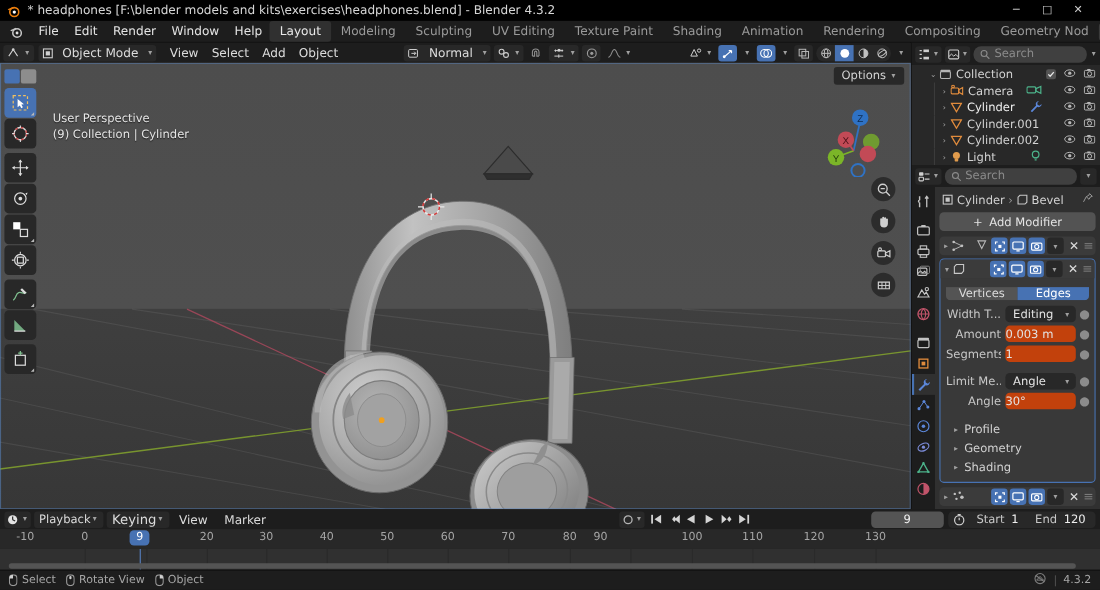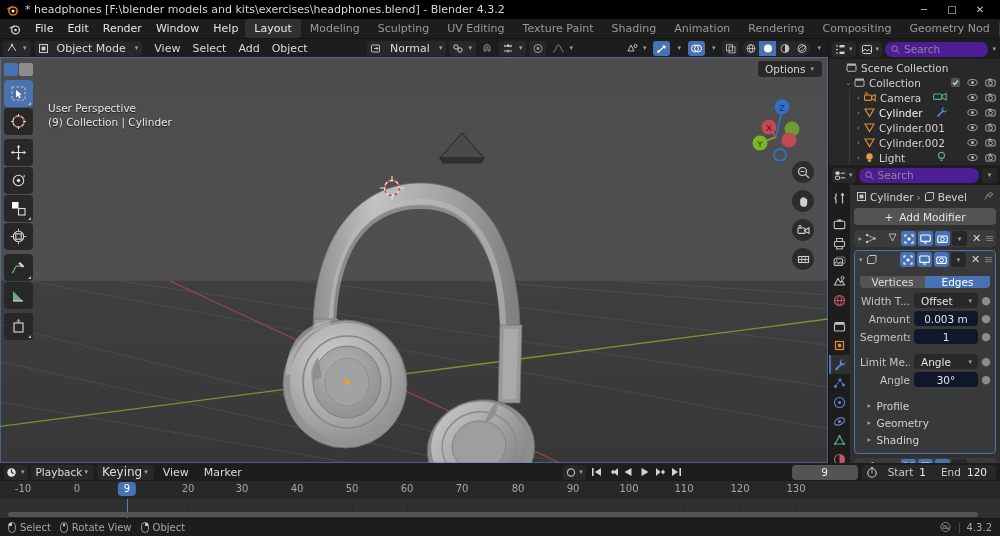--- a/index.html
+++ b/index.html
@@ -106,21 +106,21 @@
   }
 
   
   .right-col { width:172px; height:424px; display:flex; flex-direction:column; background:#1d1d1d; }
 
   
   .outliner { height:166px; background:#1d1d1d; display:flex; flex-direction:column; border-left:1px solid #131313;}
   .ol-header { height:20px; display:flex; align-items:center; gap:3px; padding:0 3px; background:#1d1d1d;}
   .drop { display:flex; align-items:center; background:#282828; border-radius:3px; height:15px; padding:0 2px; gap:1px; }
   .searchbox {
-    flex:1; height:15px; background:#4c1d95; border-radius:7px; display:flex; align-items:center;
+    flex:1; height:15px; background:#404040; border-radius:7px; display:flex; align-items:center;
     gap:4px; padding:0 6px; color:#8b8b8b; font-size:10.5px;
   }
   .ol-body { flex:1; background:#282828; overflow:hidden; padding-top:1px; }
   .ol-row { height:15px; display:flex; align-items:center; font-size:10.5px; color:#d2d2d2; position:relative; padding-left:4px;}
   .ol-arrow { width:11px; display:flex; align-items:center; justify-content:center; color:#9e9e9e; font-size:7px; }
   .ol-name { margin-left:4px; white-space:nowrap; }
   .ol-right { position:absolute; right:4px; display:flex; align-items:center; gap:7px; }
   .ol-check { width:9px;height:9px;background:#545454;border-radius:2px; display:flex;align-items:center;justify-content:center;}
   .ol-vline { position:absolute; left:10px; top:0; bottom:0; width:1px; background:#3b3b3b; }
 
@@ -149,22 +149,22 @@
   }
   .mod-panel { border:1px solid #4772b3; border-radius:4px; background:#393939; margin-bottom:4px; }
   .mod-panel .mod-strip { margin:0; border-radius:4px 4px 0 0; }
   .mp-body { padding:4px 5px 5px 5px; }
   .toggle-row { display:flex; height:16px; border-radius:4px; overflow:hidden; margin-bottom:5px;align-items:flex-end; }
   .toggle-row > div { flex:1; display:flex; align-items:center; justify-content:center; font-size:10.5px; background:#545454; color:#dcdcdc;}
   .toggle-row > div.on { background:#4772b3; color:#fff; }
   .frow { display:flex; align-items:center; height:15px; margin-bottom:3px; gap:4px; }
   .flabel { width:50px; text-align:right; font-size:10.5px; color:#c6c6c6; white-space:nowrap; overflow:hidden; }
   .fval {
-    flex:1; height:15px; background:#0f172a; border-radius:4px; display:flex; align-items:center;
-    justify-content:center; font-size:10.5px; color:#e2e2e2; position:relative;
+    flex:1; height:15px; background:#c2410c; border-radius:4px; display:flex; align-items:center;
+    justify-content:flex-start; font-size:10.5px; color:#e2e2e2; position:relative;
   }
   .fval.dd { background:#282828; justify-content:flex-start; padding-left:7px; }
   .fval.dd .chev { position:absolute; right:5px; }
   .fdot { width:8px; display:flex; align-items:center; justify-content:center; color:#8c8c8c; font-size:11px; }
   .spacer6 { height:7px; }
   .sub-row { display:flex; align-items:center; gap:5px; height:17px; font-size:10.5px; color:#d2d2d2; padding-left:6px; }
   .icon-btn-sm { width:15px;height:15px;border-radius:3px;display:flex;align-items:center;justify-content:center;background:#282828;}
   .icon-btn-sm.on { background:#4772b3; }
   .grip { display:flex; flex-direction:column; gap:1px; }
   .grip i { display:block; width:7px; height:1px; background:#7a7a7a; }
@@ -636,28 +636,20 @@
             <svg width="9" height="9" viewBox="0 0 9 9">
                 <circle cx="3.6" cy="3.6" r="2.7" fill="none" stroke="#8b8b8b" stroke-width="1"></circle>
                 <path d="M5.7 5.7 L8.4 8.4" stroke="#8b8b8b" stroke-width="1"></path>
               </svg>
             <span>Search</span>
           </span>
           <span class="chev">▾</span>
         </div>
         <div class="ol-body">
 
-          <div class="ol-row" style="padding-left:6px">
-            <span class="ol-arrow"></span>
-            <svg width="11" height="11" viewBox="0 0 11 11">
-                <rect x="1" y="3" width="9" height="6.3" rx="1" fill="none" stroke="#b4b4b4" stroke-width="1"></rect>
-                <rect x="1" y="1.4" width="9" height="2.2" rx=".7" fill="#b4b4b4"></rect>
-              </svg>
-            <span class="ol-name">Scene Collection</span>
-          </div>
 
           <div class="ol-row" style="padding-left:14px">
             <span class="ol-arrow">⌄</span>
             <svg width="11" height="11" viewBox="0 0 11 11">
                 <rect x="1" y="3" width="9" height="6.3" rx="1" fill="none" stroke="#b4b4b4" stroke-width="1"></rect>
                 <rect x="1" y="1.4" width="9" height="2.2" rx=".7" fill="#b4b4b4"></rect>
               </svg>
             <span class="ol-name">Collection</span>
             <span class="ol-right">
               <span class="ol-check">
@@ -1045,21 +1037,21 @@
 
               <div class="mp-body">
                 <div class="toggle-row">
                   <div>Vertices</div>
                   <div class="on">Edges</div>
                 </div>
 
                 <div class="frow">
                   <span class="flabel">Width T...</span>
                   <span class="fval dd">
-                    <span>Offset</span>
+                    <span>Editing</span>
                     <span class="chev">▾</span>
                   </span>
                   <span class="fdot">●</span>
                 </div>
 
                 <div class="frow">
                   <span class="flabel">Amount</span>
                   <span class="fval">
                     <span>0.003 m</span>
                   </span>
@@ -1238,21 +1230,21 @@
     <div class="tl-ruler">
       <span class="tick" style="left:23px">-10</span>
       <span class="tick" style="left:77px">0</span>
       <span class="tick" style="left:188px">20</span>
       <span class="tick" style="left:242px">30</span>
       <span class="tick" style="left:297px">40</span>
       <span class="tick" style="left:352px">50</span>
       <span class="tick" style="left:407px">60</span>
       <span class="tick" style="left:462px">70</span>
       <span class="tick" style="left:518px">80</span>
-      <span class="tick" style="left:573px">90</span>
+      <span class="tick" style="left:546px">90</span>
       <span class="tick" style="left:629px">100</span>
       <span class="tick" style="left:684px">110</span>
       <span class="tick" style="left:740px">120</span>
       <span class="tick" style="left:796px">130</span>
       <span class="playhead-lbl" style="left:127px">9</span>
     </div>
 
     <div class="tl-track">
       <span class="gridline" style="left:77px"></span>
       <span class="gridline" style="left:133px"></span>

